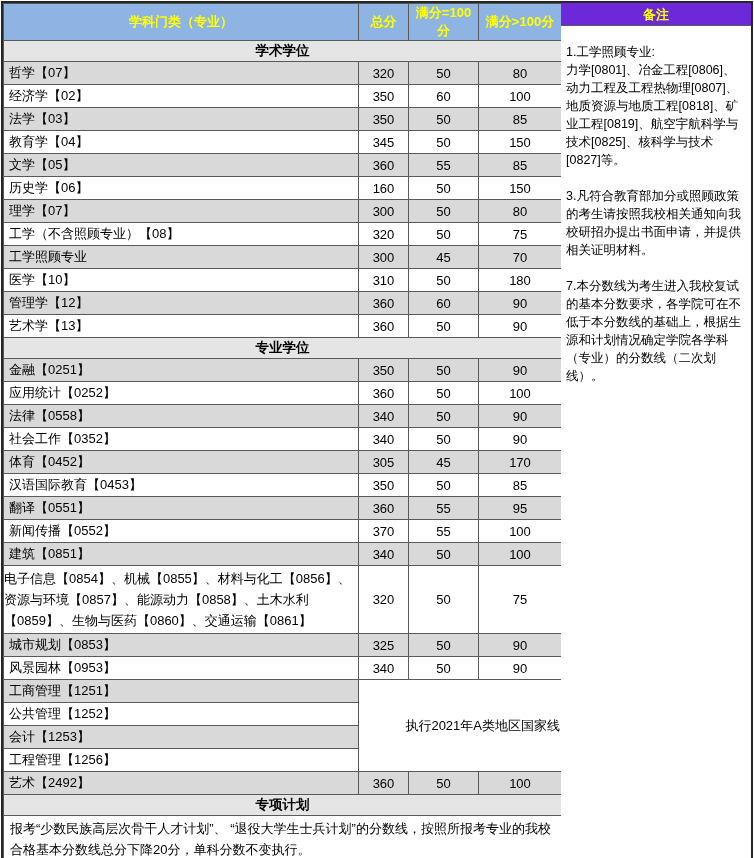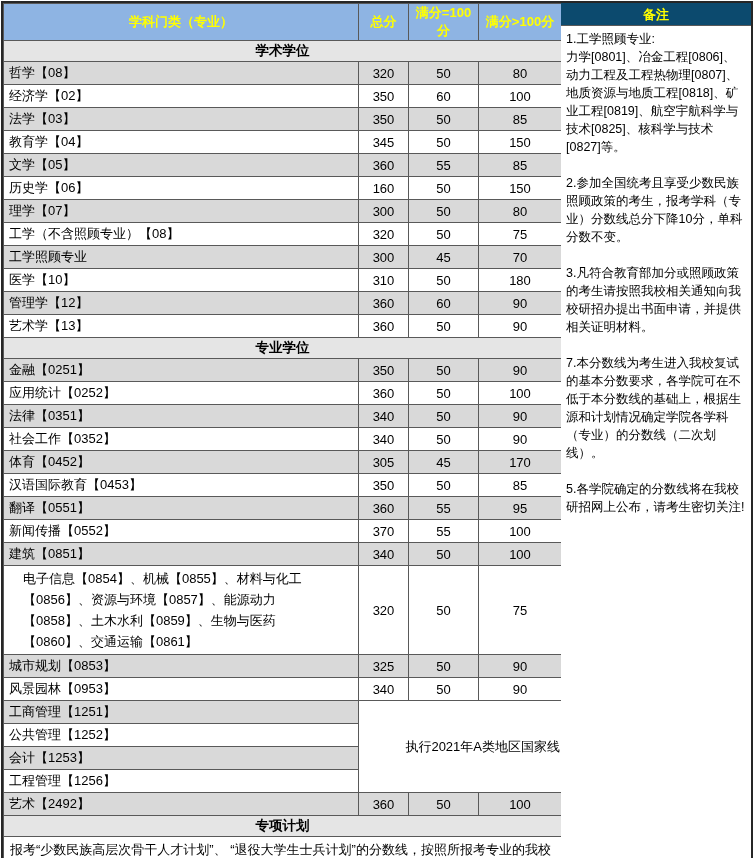--- a/index.html
+++ b/index.html
@@ -22,34 +22,34 @@
     background:#8EB4E3; color:#FFFF00; font-size:13px; font-weight:bold;
     height:23px; padding:0 2px; text-align:center;
   }
   .section-row td {
     font-weight:bold; text-align:center; font-size:13.5px; height:16px; background:#e5e5e5;
   }
   .striped tr { height:22px; }
   .striped tr:nth-child(odd) td { background:#D9D9D9; }
   td.lbl { font-size:13px; text-align:left; padding:1px 5px; line-height:20px; }
   td.num { font-size:13px; text-align:center; padding:0 1px; }
-  td.multi { padding:2px 19px; line-height:21px; }
+  td.multi { padding:2px 0; line-height:21px; }
   td.merged {
     background:#ffffff !important; text-align:right; vertical-align:middle;
     font-size:13px;
   }
   .special-note td {
     background:#fff; font-size:13px; line-height:21px; padding:2px 6px; text-align:left;
   }
   .notes-col { flex:1; display:flex; flex-direction:column; background:#fff; }
   .notes-header {
-    height:23px; flex:0 0 23px; background:#0c4a6e; color:#FFFF00; font-weight:bold;
+    height:23px; flex:0 0 23px; background:#6d28d9; color:#FFFF00; font-weight:bold;
     font-size:13px; text-align:center; line-height:23px; border-bottom:1px solid #595959;
   }
-  .notes-body { padding:4px 5px; font-size:12.5px; line-height:18px; }
+  .notes-body { padding:17px 5px; font-size:12.5px; line-height:18px; }
   .notes-body p { margin:0 0 18px 0; white-space:pre-line; }
 </style>
 </head>
 <body>
 
 <div class="outer">
   <div class="left">
     <table class="score-table">
       <colgroup>
         <col style="width:355px">
@@ -65,21 +65,21 @@
           <th>满分&gt;100分</th>
         </tr>
       </thead>
       <tbody class="section">
         <tr class="section-row">
           <td colspan="4">学术学位</td>
         </tr>
       </tbody>
       <tbody class="striped" id="academic-body">
           <tr>
-            <td class="lbl">哲学【08】</td>
+            <td class="lbl">哲学【07】</td>
             <td class="num">320</td>
             <td class="num">50</td>
             <td class="num">80</td>
           </tr>
           <tr>
             <td class="lbl">经济学【02】</td>
             <td class="num">350</td>
             <td class="num">60</td>
             <td class="num">100</td>
           </tr>
@@ -156,21 +156,21 @@
             <td class="num">50</td>
             <td class="num">90</td>
           </tr>
           <tr>
             <td class="lbl">应用统计【0252】</td>
             <td class="num">360</td>
             <td class="num">50</td>
             <td class="num">100</td>
           </tr>
           <tr>
-            <td class="lbl">法律【0351】</td>
+            <td class="lbl">法律【0558】</td>
             <td class="num">340</td>
             <td class="num">50</td>
             <td class="num">90</td>
           </tr>
           <tr>
             <td class="lbl">社会工作【0352】</td>
             <td class="num">340</td>
             <td class="num">50</td>
             <td class="num">90</td>
           </tr>
@@ -252,19 +252,17 @@
           <td colspan="4">报考“少数民族高层次骨干人才计划”、 “退役大学生士兵计划”的分数线，按照所报考专业的我校合格基本分数线总分下降20分，单科分数不变执行。</td>
         </tr>
       </tbody>
     </table>
   </div>
   <div class="notes-col">
     <div class="notes-header">备注</div>
     <div class="notes-body" id="notes-body">
         <p>1.工学照顾专业:
 力学[0801]、冶金工程[0806]、动力工程及工程热物理[0807]、地质资源与地质工程[0818]、矿业工程[0819]、航空宇航科学与技术[0825]、核科学与技术[0827]等。</p>
-        <p>2.参加全国统考且享受少数民族照顾政策的考生，报考学科（专业）分数线总分下降10分，单科分数不变。</p>
         <p>3.凡符合教育部加分或照顾政策的考生请按照我校相关通知向我校研招办提出书面申请，并提供相关证明材料。</p>
         <p>7.本分数线为考生进入我校复试的基本分数要求，各学院可在不低于本分数线的基础上，根据生源和计划情况确定学院各学科（专业）的分数线（二次划线）。</p>
-        <p>5.各学院确定的分数线将在我校研招网上公布，请考生密切关注!</p>
       </div>
   </div>
 </div>
 
 </body></html>

